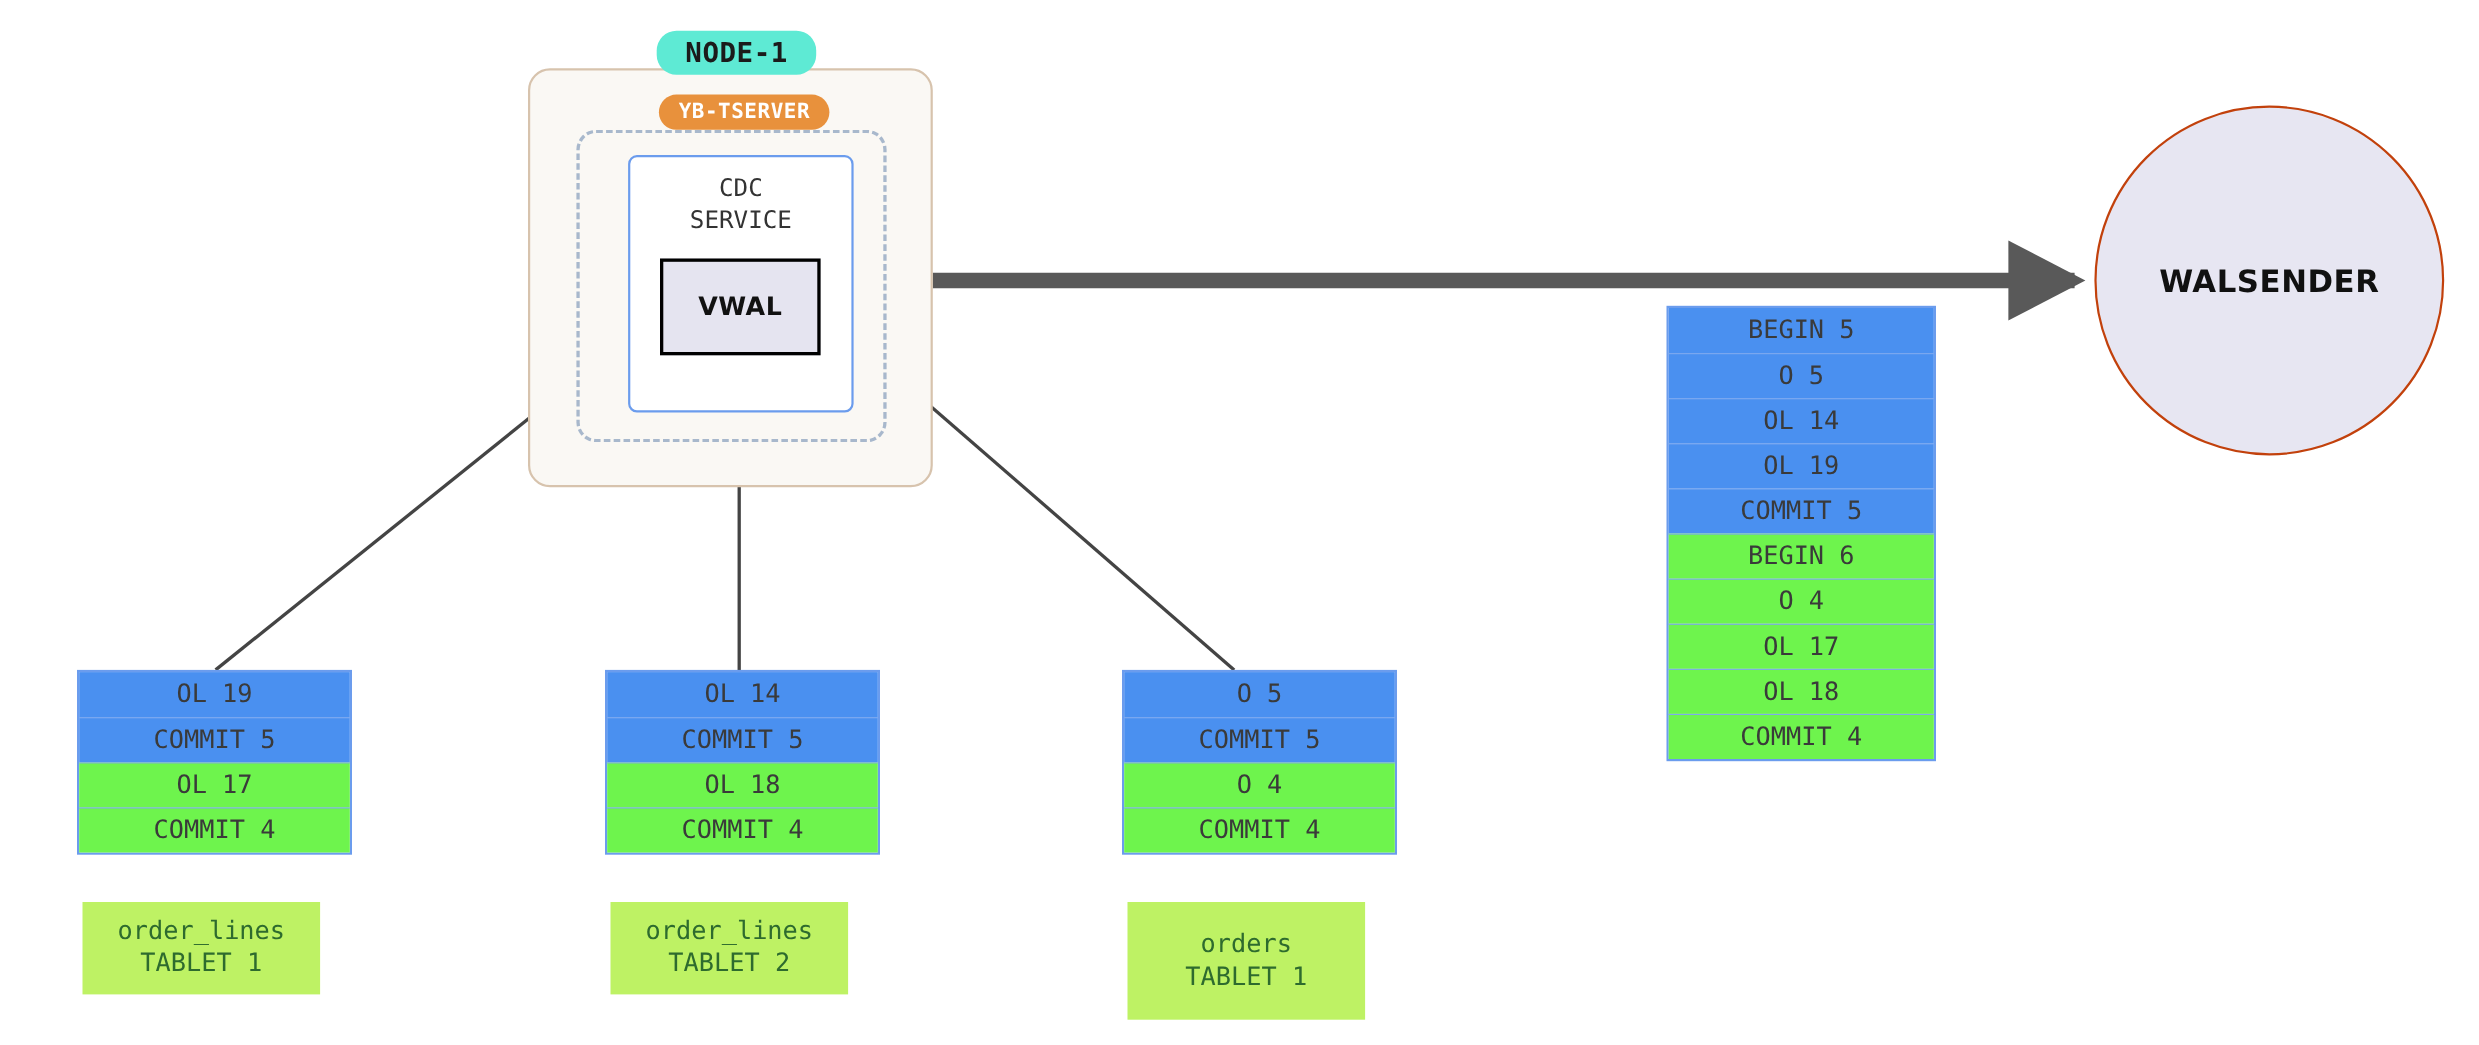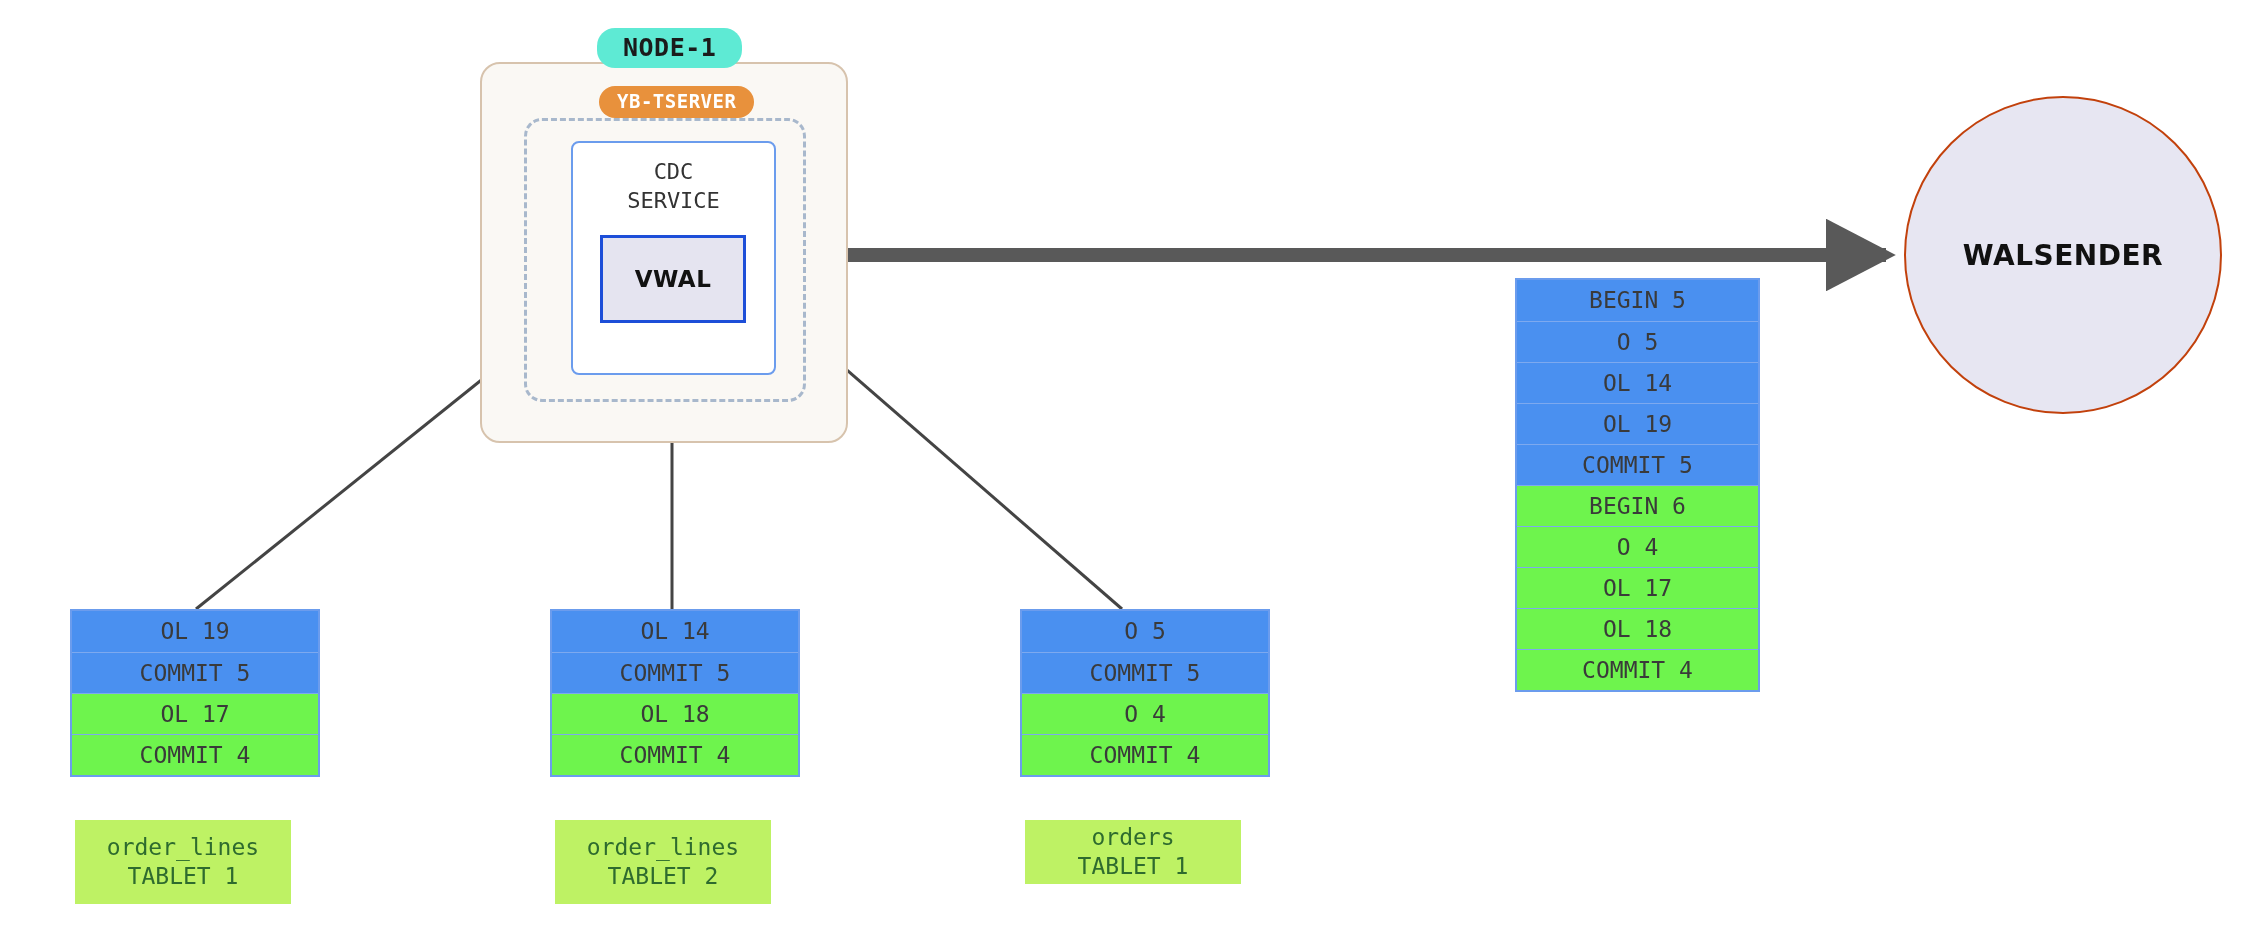--- a/index.html
+++ b/index.html
@@ -113,21 +113,21 @@
   }
 
   
   .vwal-box {
     position: absolute;
     left: 600px;
     top: 235px;
     width: 146px;
     height: 88px;
     background: #e5e4f0;
-    border: 3px solid #1d4ed8;
+    border: 3px solid #000000;
     display: flex;
     align-items: center;
     justify-content: center;
     box-sizing: border-box;
     z-index: 4;
   }
   .vwal-label {
     font-family: "DejaVu Sans", sans-serif;
     font-size: 23px;
     font-weight: bold;
@@ -260,21 +260,21 @@
         <div class="rec green">COMMIT 4</div>
       </div>
       <div class="tablet-caption" style="left: 555px; top: 820px; width: 216px; height: 84px;">order_lines
 TABLET 2</div>
       <div class="stack tablet" style="left: 1020px; top: 609px;">
         <div class="rec blue">O 5</div>
         <div class="rec blue">COMMIT 5</div>
         <div class="rec green">O 4</div>
         <div class="rec green">COMMIT 4</div>
       </div>
-      <div class="tablet-caption" style="left: 1025px; top: 820px; width: 216px; height: 64px;">orders
+      <div class="tablet-caption" style="left: 1025px; top: 820px; width: 216px; height: 107px;">orders
 TABLET 1</div>
       <div class="stack vwal-out" style="left: 1515px; top: 278px;">
         <div class="rec blue">BEGIN 5</div>
         <div class="rec blue">O 5</div>
         <div class="rec blue">OL 14</div>
         <div class="rec blue">OL 19</div>
         <div class="rec blue">COMMIT 5</div>
         <div class="rec green">BEGIN 6</div>
         <div class="rec green">O 4</div>
         <div class="rec green">OL 17</div>

